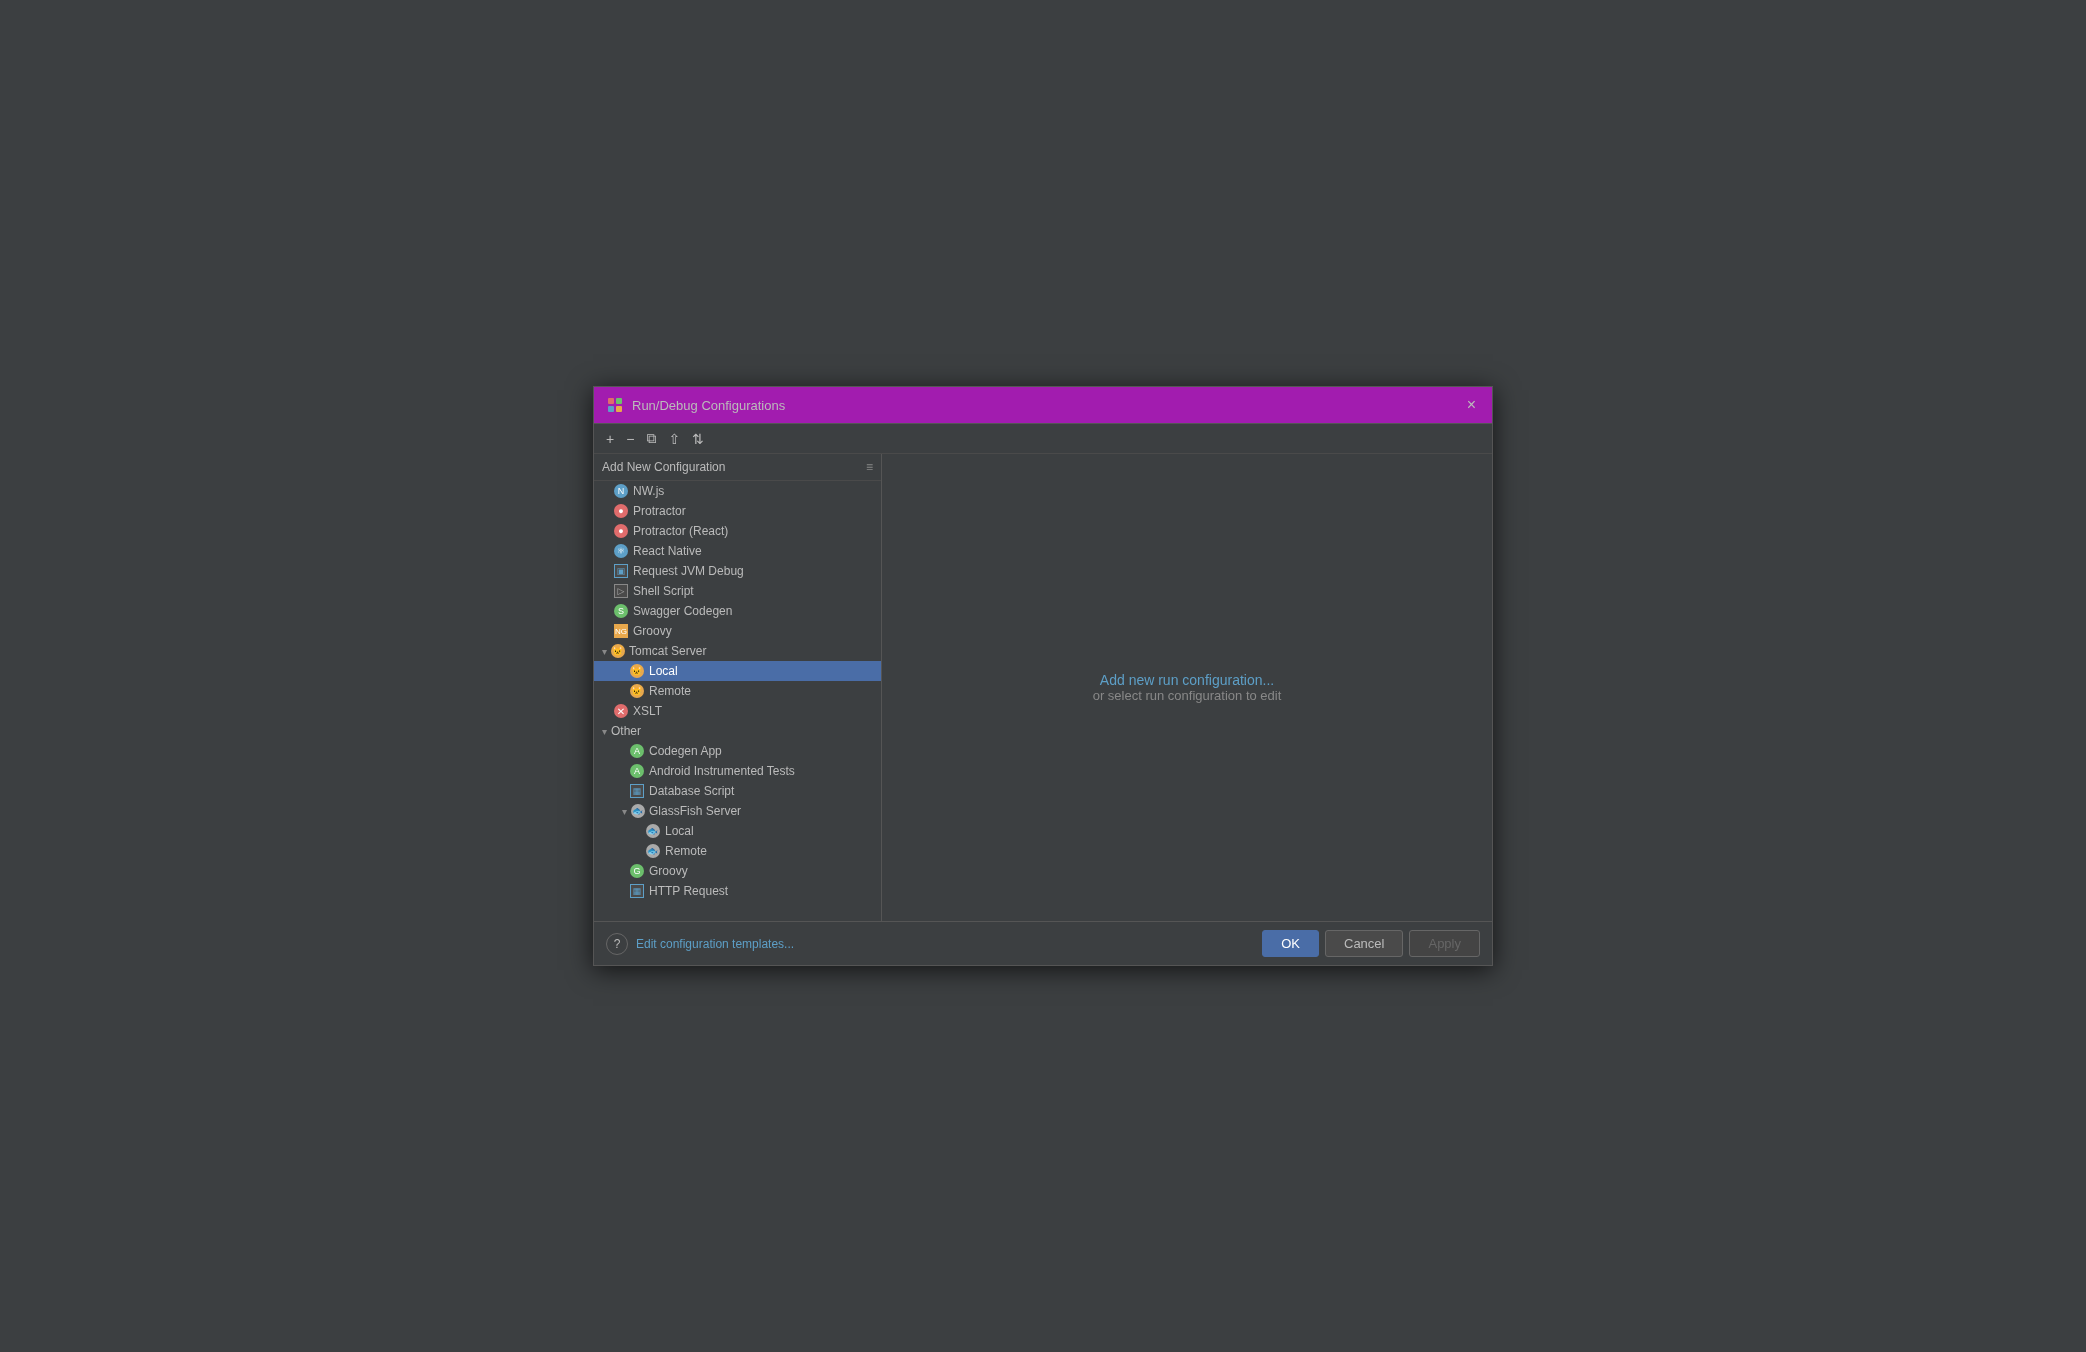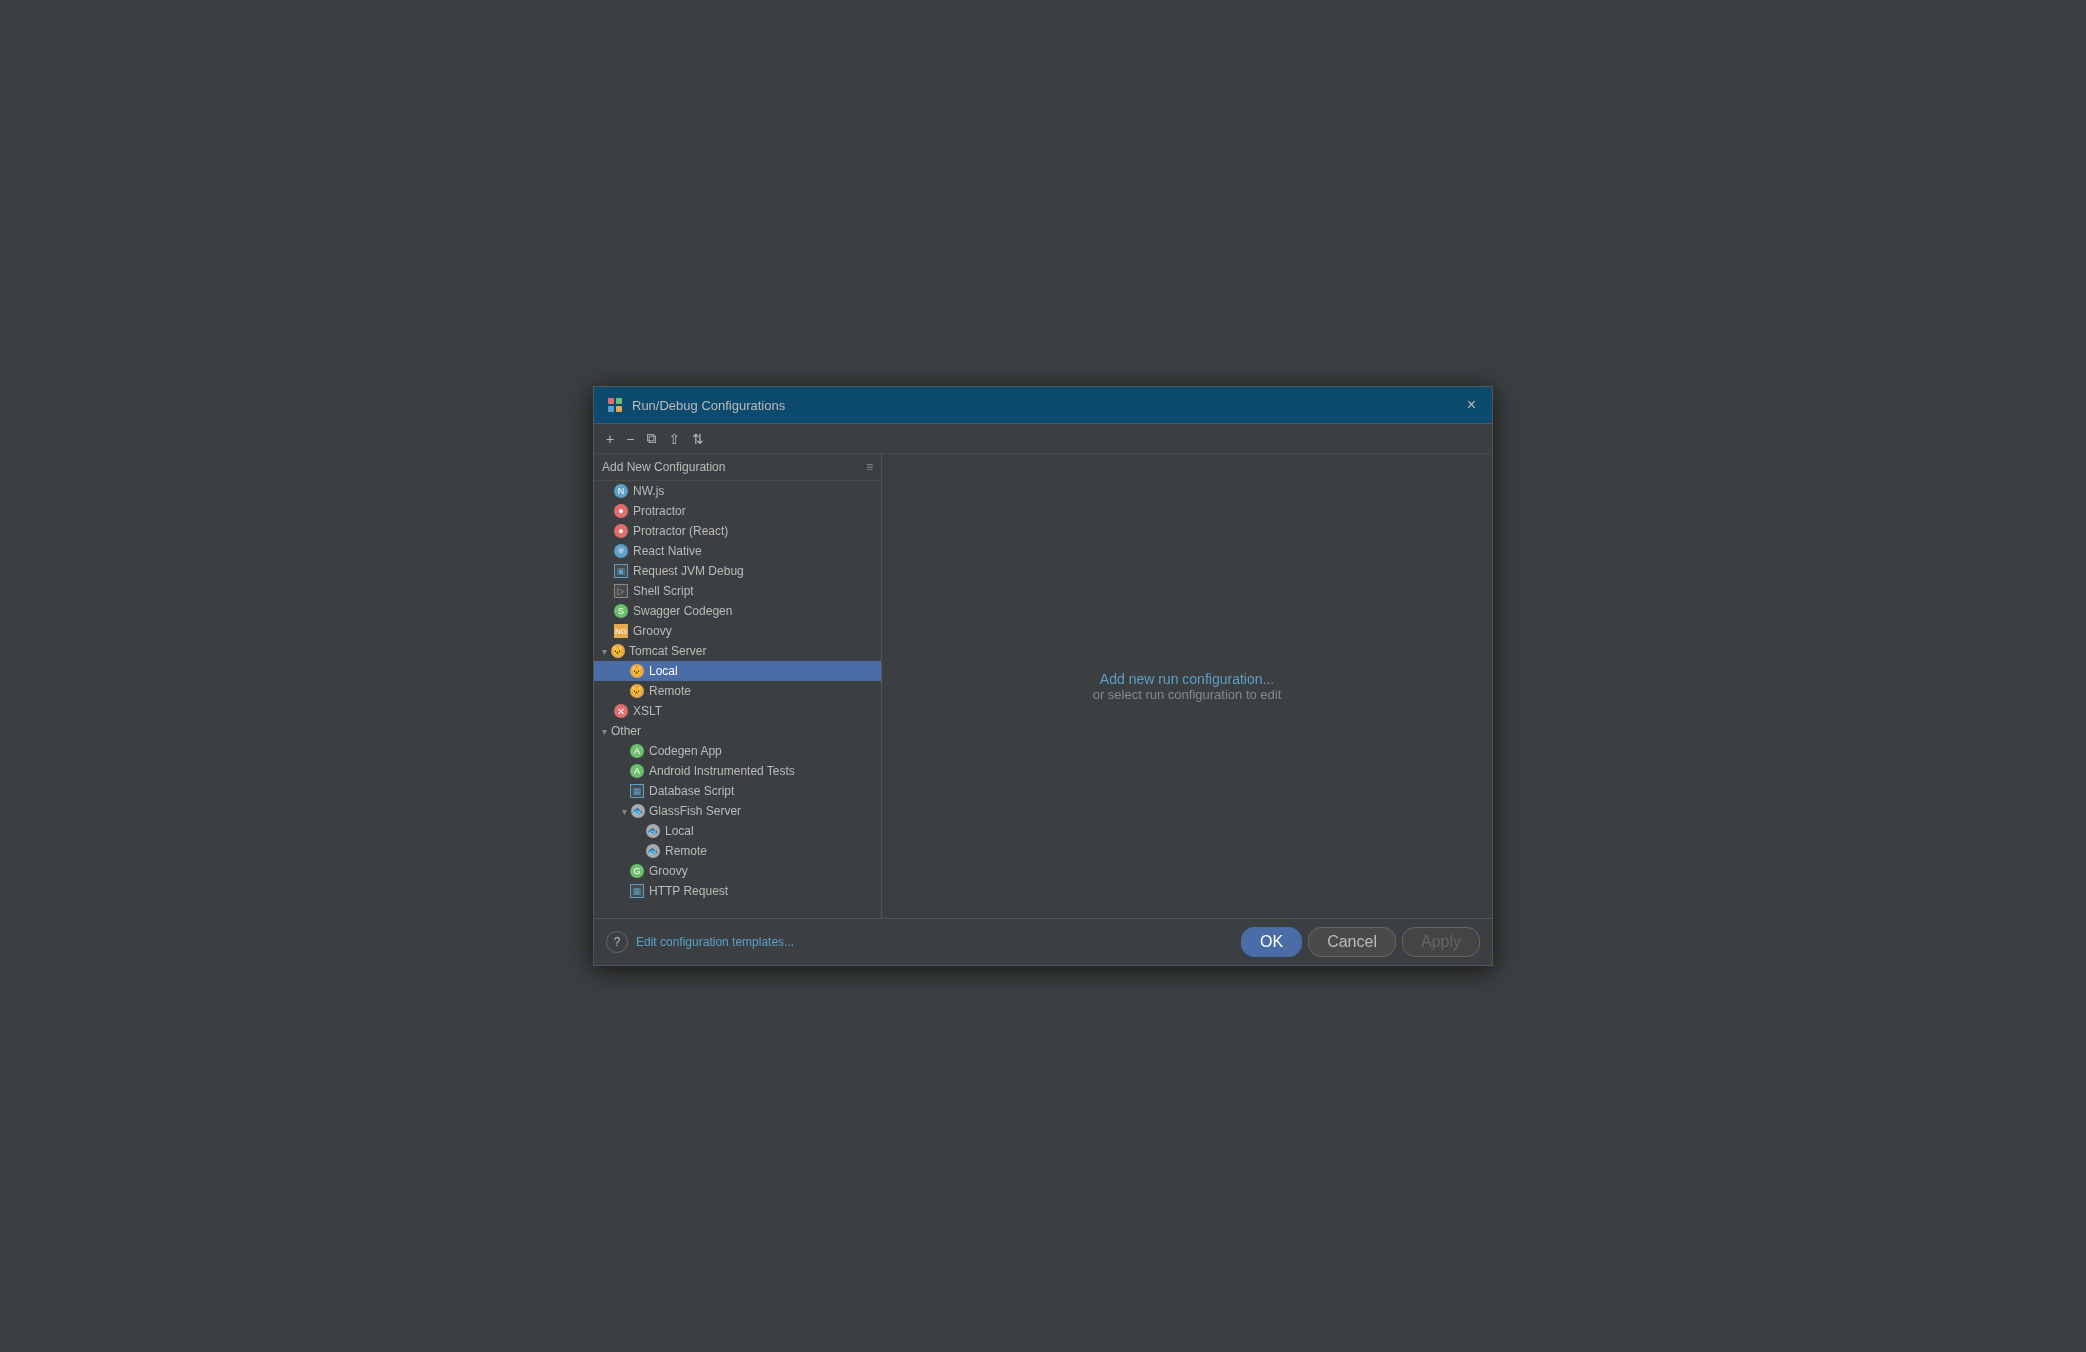--- a/index.html
+++ b/index.html
@@ -16,21 +16,21 @@
     .dialog {
       width: 900px;
       height: 580px;
       background: #3c3f41;
       border: 1px solid #555;
       display: flex;
       flex-direction: column;
       box-shadow: 0 4px 24px rgba(0,0,0,0.7);
     }
     .title-bar {
-      background: #0c4a6e;
+      background: #a21caf;
       border-bottom: 1px solid #555;
       padding: 8px 12px;
       display: flex;
       align-items: center;
       justify-content: space-between;
       flex-shrink: 0;
     }
     .title-bar-left {
       display: flex;
       align-items: center;
@@ -207,22 +207,22 @@
       background: none;
       border: none;
       text-decoration: none;
     }
     .footer-buttons {
       display: flex;
       gap: 6px;
     }
     .btn {
       padding: 5px 18px;
-      border-radius: 13px;
-      font-size: 16px;
+      border-radius: 3px;
+      font-size: 13px;
       cursor: pointer;
       border: 1px solid #666;
       background: #4a4a4a;
       color: #bbb;
     }
     .btn.primary {
       background: #4a6da7;
       border-color: #4a6da7;
       color: #fff;
     }

